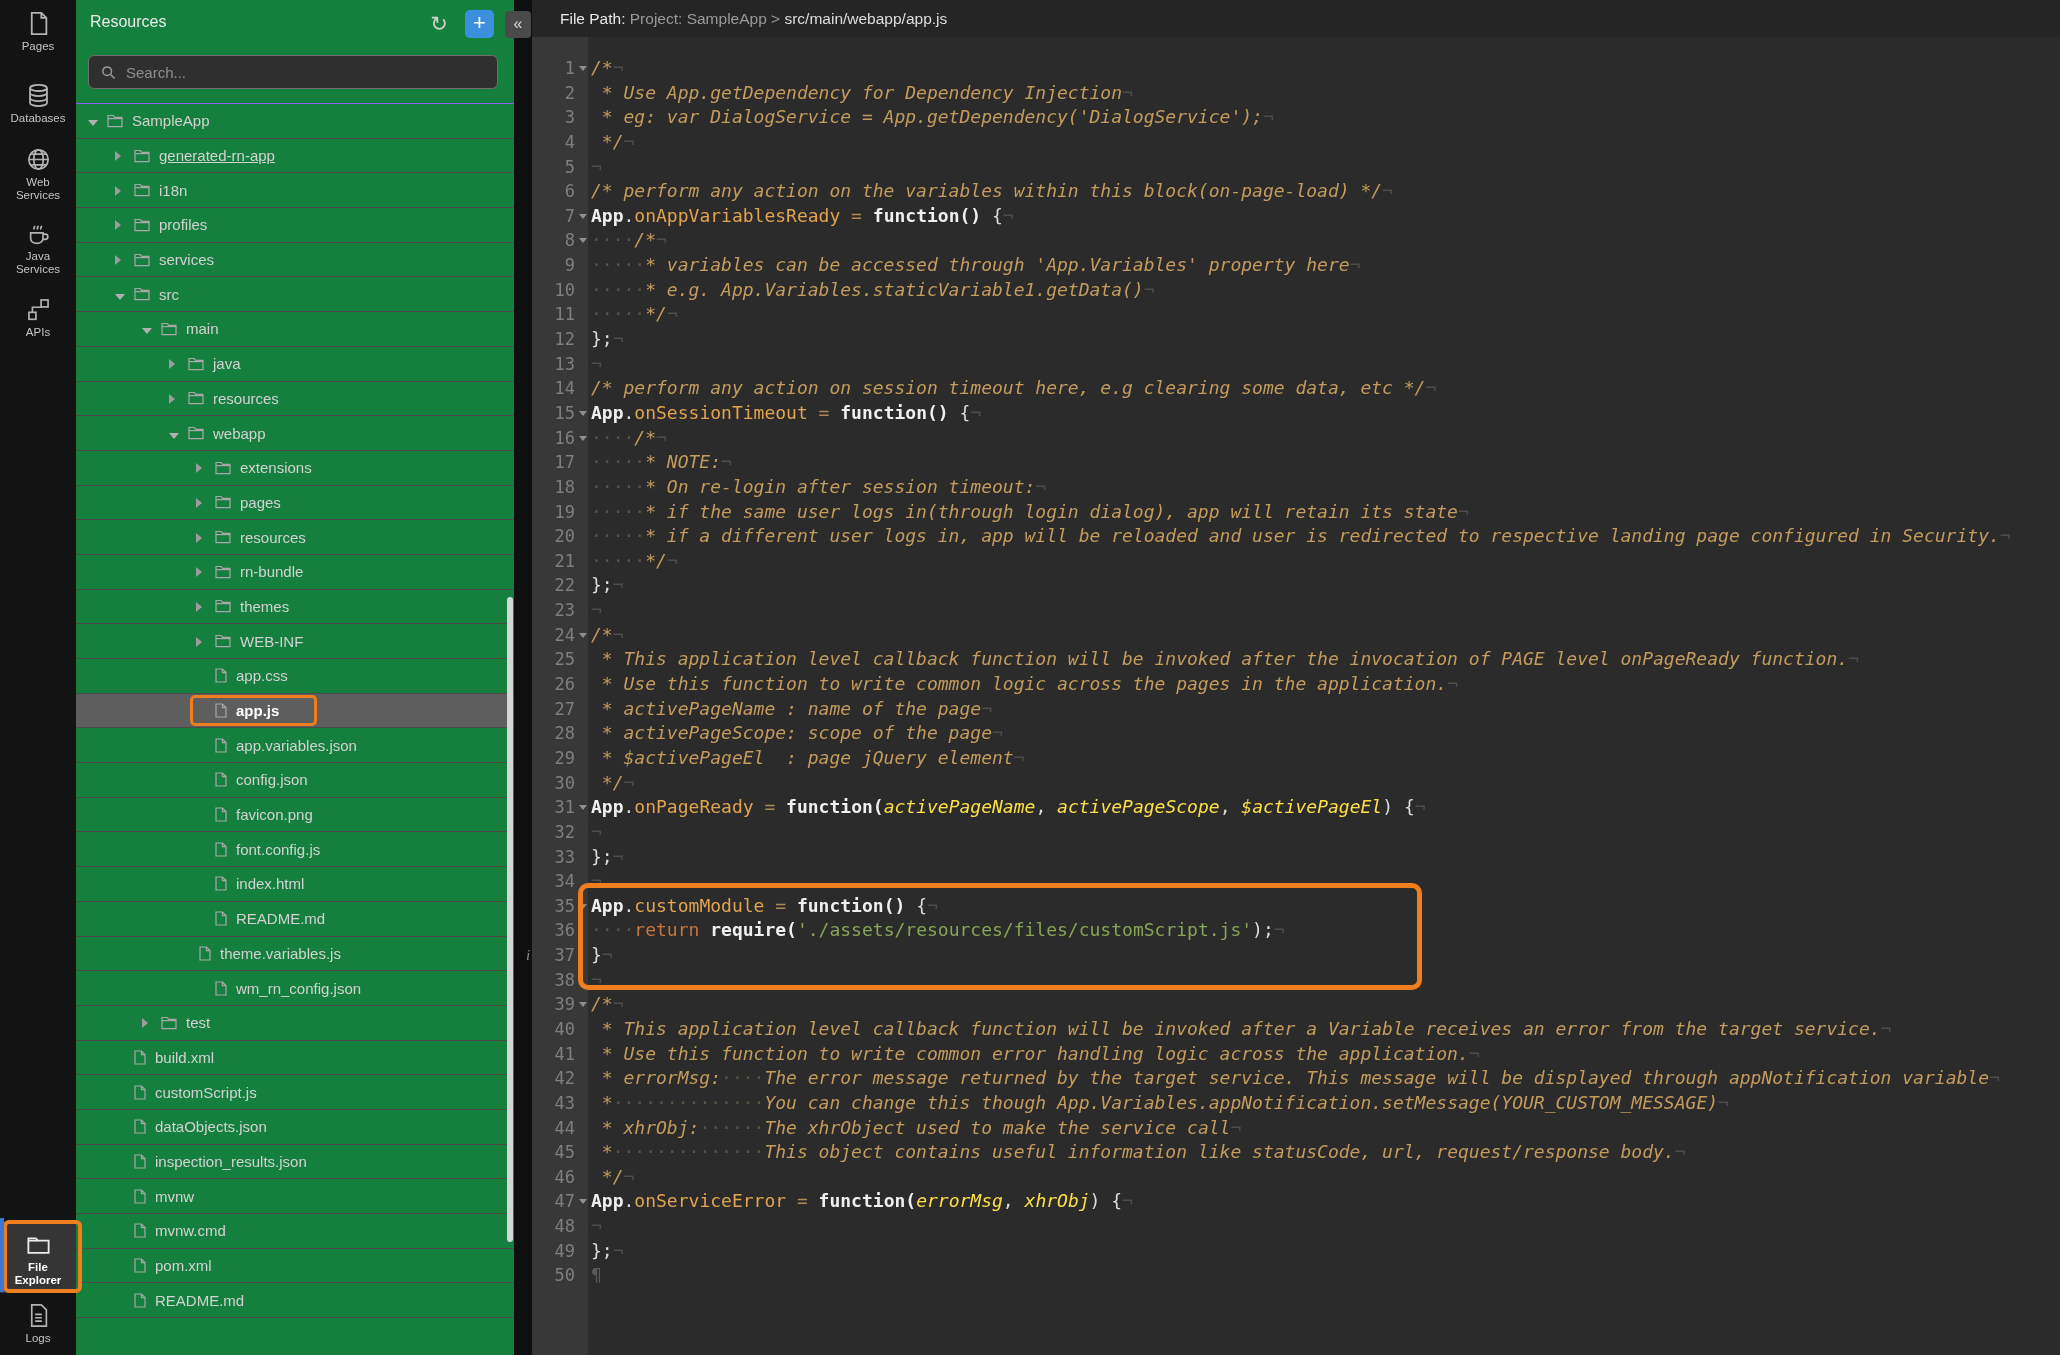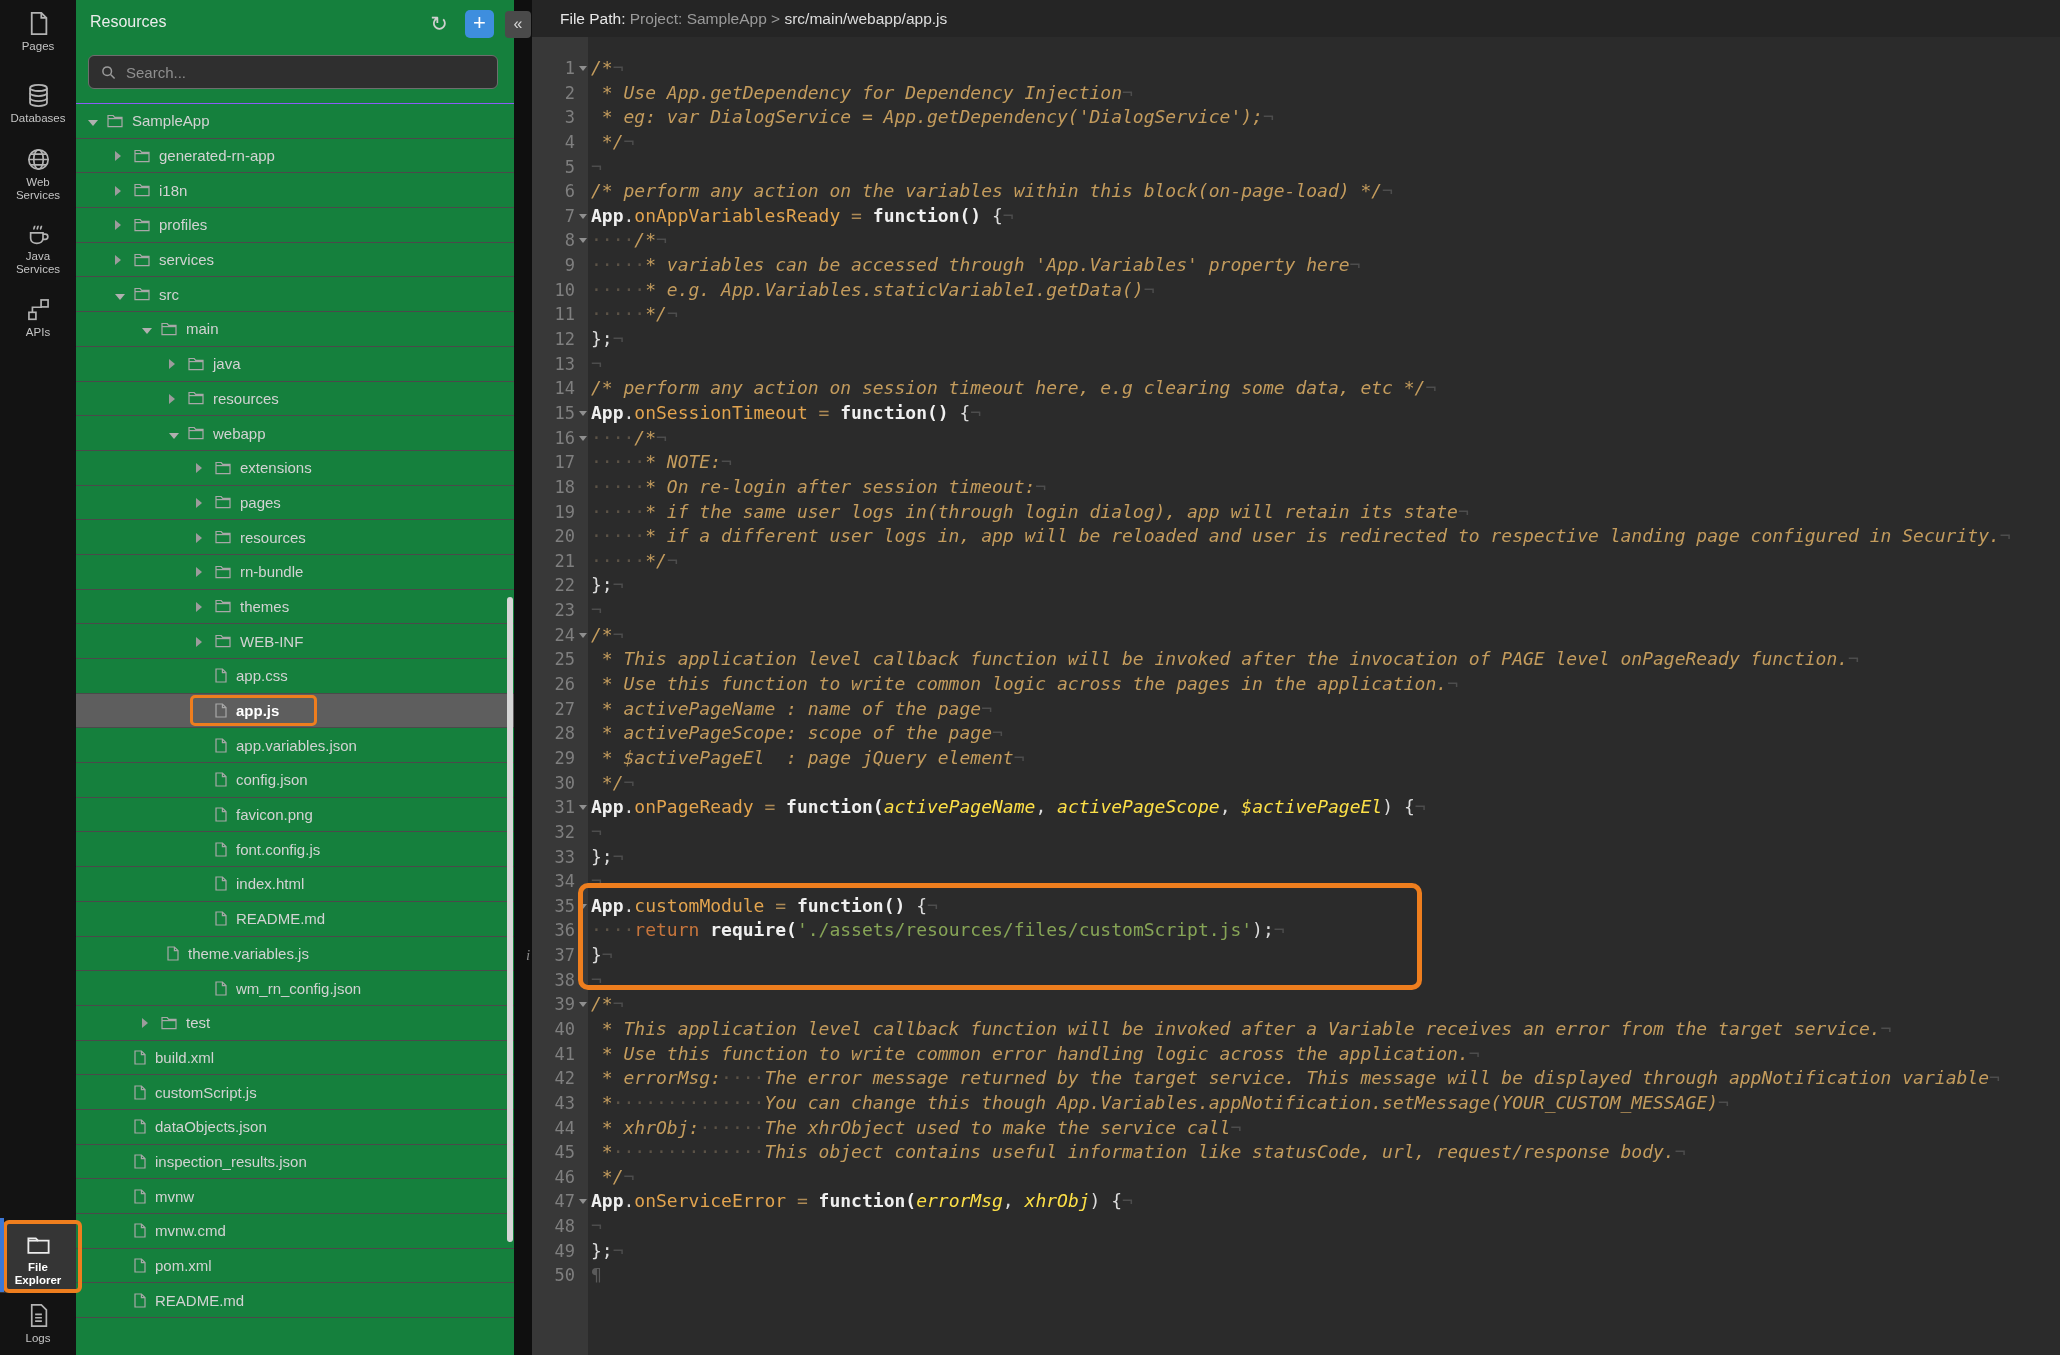--- a/index.html
+++ b/index.html
@@ -198,21 +198,21 @@
         <div class="trow" style="padding-left: 12px;">
           <span class="caret exp"><i></i></span>
           <span class="ticon">
             <svg width="16" height="14" viewBox="0 0 16 14" fill="none" stroke="currentColor" stroke-width="1.2">
               <path d="M1 12.7V1.5h5.2L7.7 3.3H15v9.4z"></path>
               <path d="M1 4.6h14"></path>
             </svg>
           </span>
           <span>SampleApp</span>
         </div>
-        <div class="trow" style="padding-left: 39px;">
+        <div class="trow" style="padding-left: 39px; text-decoration: underline;">
           <span class="caret col"><i></i></span>
           <span class="ticon">
             <svg width="16" height="14" viewBox="0 0 16 14" fill="none" stroke="currentColor" stroke-width="1.2">
               <path d="M1 12.7V1.5h5.2L7.7 3.3H15v9.4z"></path>
               <path d="M1 4.6h14"></path>
             </svg>
           </span>
           <span>generated-rn-app</span>
         </div>
         <div class="trow" style="padding-left: 39px;">
@@ -429,21 +429,21 @@
         <div class="trow" style="padding-left: 120px;">
           <span class="caret"></span>
           <span class="ticon">
             <svg width="12" height="15" viewBox="0 0 12 15" fill="none" stroke="currentColor" stroke-width="1.2">
               <path d="M1 1h6.4L11 4.6V14H1z"></path>
               <path d="M7.4 1v3.6H11"></path>
             </svg>
           </span>
           <span>README.md</span>
         </div>
-        <div class="trow" style="padding-left: 72px;">
+        <div class="trow" style="padding-left: 104px;">
           <span class="caret"></span>
           <span class="ticon">
             <svg width="12" height="15" viewBox="0 0 12 15" fill="none" stroke="currentColor" stroke-width="1.2">
               <path d="M1 1h6.4L11 4.6V14H1z"></path>
               <path d="M7.4 1v3.6H11"></path>
             </svg>
           </span>
           <span>theme.variables.js</span>
         </div>
         <div class="trow" style="padding-left: 120px;">

